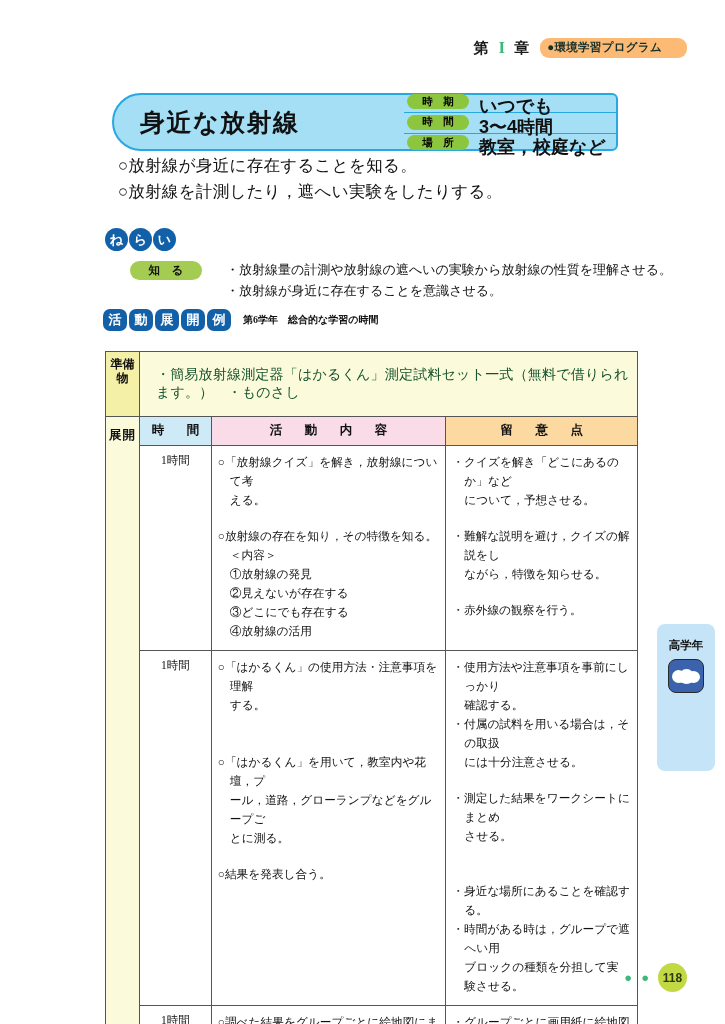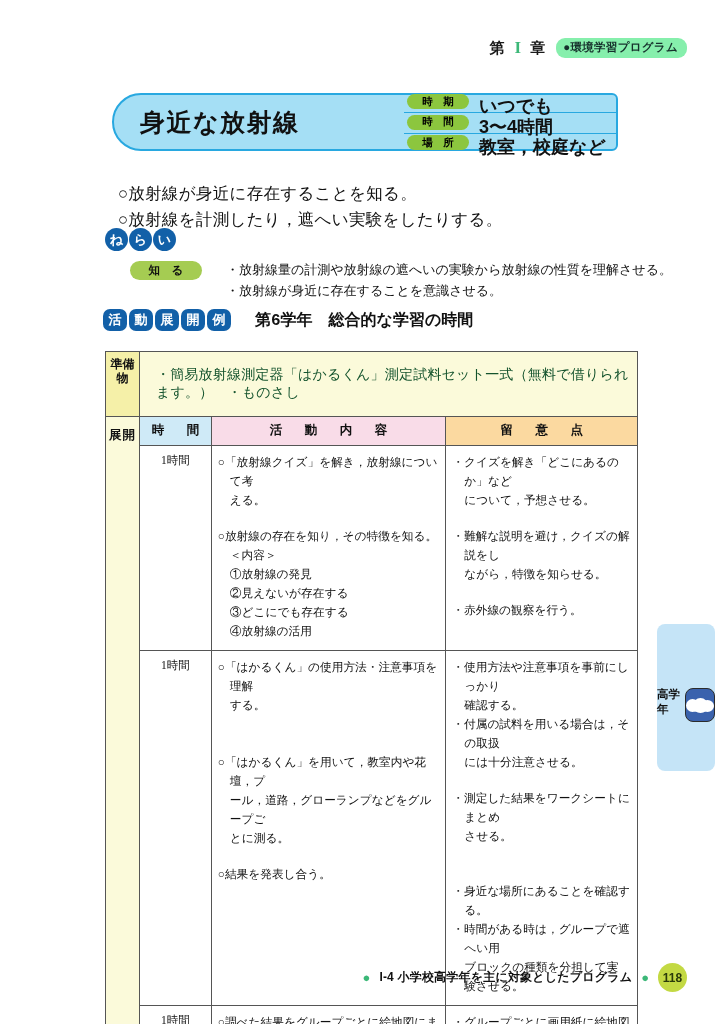--- a/index.html
+++ b/index.html
@@ -18,22 +18,22 @@
     display: flex; align-items: center; gap: 6px;
     font-family: "Liberation Sans", sans-serif;
   }
   .chapter-dai { font-size: 15px; font-weight: 700; letter-spacing: 1px; }
   .chapter-num {
     font-size: 17px; font-weight: 700; color: #3cb878;
     font-family: "Liberation Serif", serif; padding: 0 3px;
   }
   .chapter-sho { font-size: 15px; font-weight: 700; letter-spacing: 1px; }
   .chapter-badge {
-    background: #86efac; color: #16312c;
-    border-radius: 9px; padding: 2px 9px 3px 7px;
+    background: #fdba74; color: #16312c;
+    border-radius: 9px; padding: 2px 25px 3px 7px;
     font-size: 11.5px; font-weight: 700; margin-left: 4px;
     letter-spacing: .3px;
   }
 
   
   .title-band {
     position: absolute; left: 112px; top: 93px;
     width: 506px; height: 58px;
     background: #a5dff5;
     border: 2px solid #28a8e0;
@@ -63,21 +63,21 @@
     display: flex; align-items: center; justify-content: space-around;
     padding: 0 9px; margin-left: 3px; letter-spacing: 0;
   }
   .info-value {
     font-family: "Liberation Sans", sans-serif;
     font-size: 18px; font-weight: 700; color: #111;
     margin-left: 10px;
   }
 
   
-  .objectives { position: absolute; left: 118px; top: 180px; }
+  .objectives { position: absolute; left: 118px; top: 152px; }
   .objective-line {
     font-family: "Liberation Sans", sans-serif;
     font-size: 16.5px; line-height: 26px; color: #111;
     letter-spacing: .3px;
   }
 
   
   .nerai-head {
     position: absolute; left: 105px; top: 228px;
     display: flex; gap: 1px;
@@ -105,22 +105,22 @@
   .katsudou-head { position: absolute; left: 103px; top: 309px; display: flex; align-items: center; }
   .kbadge {
     width: 24px; height: 22px; border-radius: 7px;
     background: #1260a8; color: #fff;
     font-family: "Liberation Sans", sans-serif;
     font-size: 13px; font-weight: 700;
     display: flex; align-items: center; justify-content: center;
     margin-right: 2px;
   }
   .katsudou-sub {
-    font-size: 16px; font-weight: 700; color: #111;
-    margin-left: 22px; font-family: Liberation Mono, monospace;
+    font-size: 10px; font-weight: 700; color: #111;
+    margin-left: 10px; font-family: Liberation Serif, serif;
   }
 
   
   .tbl { position: absolute; left: 105px; top: 351px; width: 533px; border-collapse: collapse; }
   .tbl td, .tbl th { border: 1px solid #555; vertical-align: top; }
 
   .prep-label {
     width: 34px; background: #f5f0a8; text-align: center;
     font-size: 12px; line-height: 14px; padding: 5px 0;
     font-weight: 700; color: #111;
@@ -156,21 +156,21 @@
   .cell-txt p.hang { padding-left: 12px; text-indent: -12px; }
   .cell-txt p.ind  { padding-left: 12px; }
   .cell-txt p.gap  { margin-top: 17px; }
   .dashed-top > td { border-top: 1px dashed #333; }
 
   
   .side-tab {
     position: absolute; left: 657px; top: 624px;
     width: 58px; height: 147px;
     background: #c5e4f7; border-radius: 8px;
-    display: flex; flex-direction: row; align-items: center;
+    display: flex; flex-direction: column; align-items: center;
     padding-top: 14px;
   }
   .side-tab-label {
     font-family: "Liberation Sans", sans-serif;
     font-size: 11.5px; font-weight: 700; color: #111; margin-bottom: 6px;
   }
   .side-icon {
     width: 36px; height: 34px; border-radius: 8px;
     background: #3a62ad; border: 1.5px solid #2b2b2b;
     display: flex; align-items: center; justify-content: center;
@@ -334,18 +334,17 @@
           <i></i>
           <i></i>
           <i></i>
           <i></i>
         </span>
     </span>
   </div>
 
   <div class="footer">
     <span class="dotg">●</span>
-    <span class="footer-text">I-4 小学校高学年を主に対象としたプログラム</span>
     <span class="dotg">●</span>
     <span class="page-num">118</span>
   </div>
 
 </div>
 
 </body></html>

